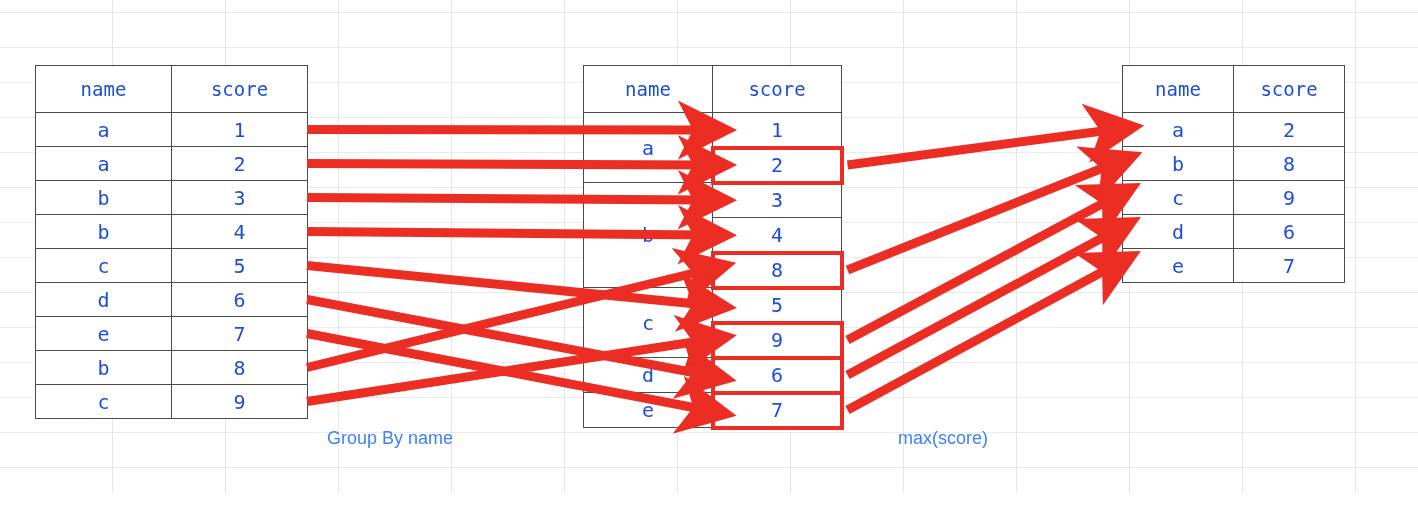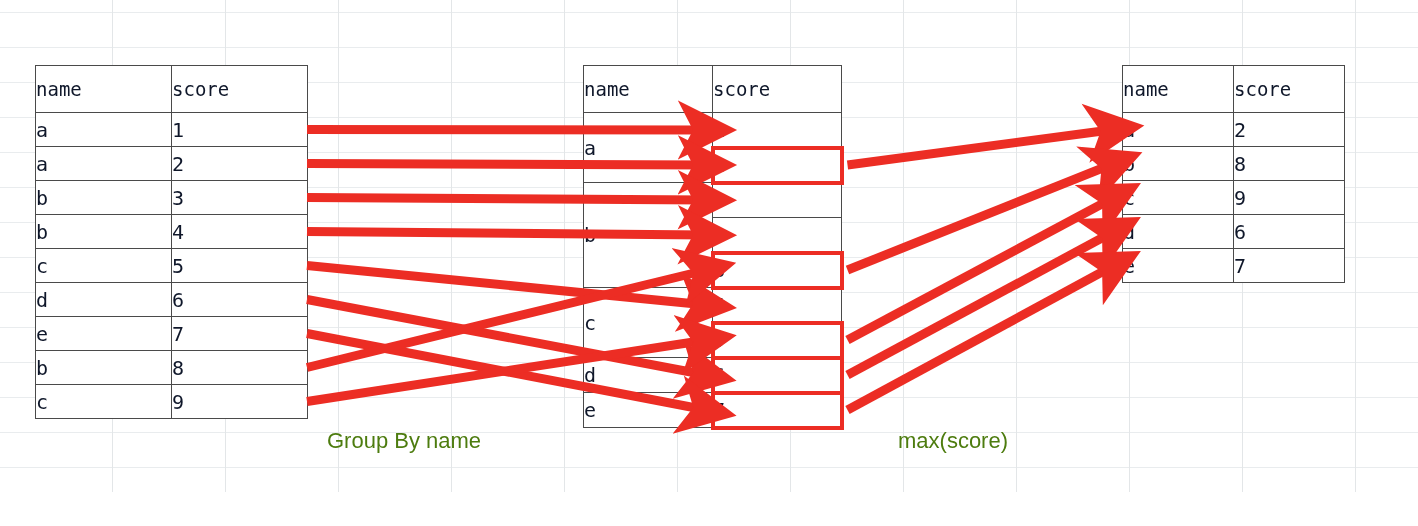--- a/index.html
+++ b/index.html
@@ -21,22 +21,22 @@
     background-position:-1px 12px;
     pointer-events:none;
   }
   #gridmask{position:absolute;left:0;top:492px;width:1418px;height:34px;background:#fff;}
 
   
   .tbl{position:absolute;border-collapse:collapse;background:#fff;
        font-family:"DejaVu Sans Mono","Liberation Mono",monospace;}
   .tbl td,.tbl th{
     border:1px solid #4a4a4a;
-    text-align:left;
-    color:#0f172a;
+    text-align:center;
+    color:#1d4ed8;
     font-weight:normal;
     background:#fff;
     padding:0;
   }
   .tbl th{font-size:19px;}
   .tbl td{font-size:20px;}
 
   #tbl-left{left:35px;top:65px;}
   #tbl-left th{width:135px;height:46px;}
   #tbl-left td{height:33px;}
@@ -55,21 +55,21 @@
 
   
   .hl{position:absolute;border:4px solid #ec2d24;box-sizing:border-box;pointer-events:none;}
 
   
   #arrows{position:absolute;left:0;top:0;width:1418px;height:526px;pointer-events:none;}
 
   .caption{
     position:absolute;
     font-family:"Liberation Sans",sans-serif;
-    font-size:22px;color:#4d7c0f;white-space:nowrap;
+    font-size:18px;color:#3b82f6;white-space:nowrap;
   }
   #cap-group{left:327px;top:428px;}
   #cap-max{left:898px;top:428px;}
 </style>
 </head>
 <body>
 
 <div id="stage">
 
   <div id="grid"></div>

